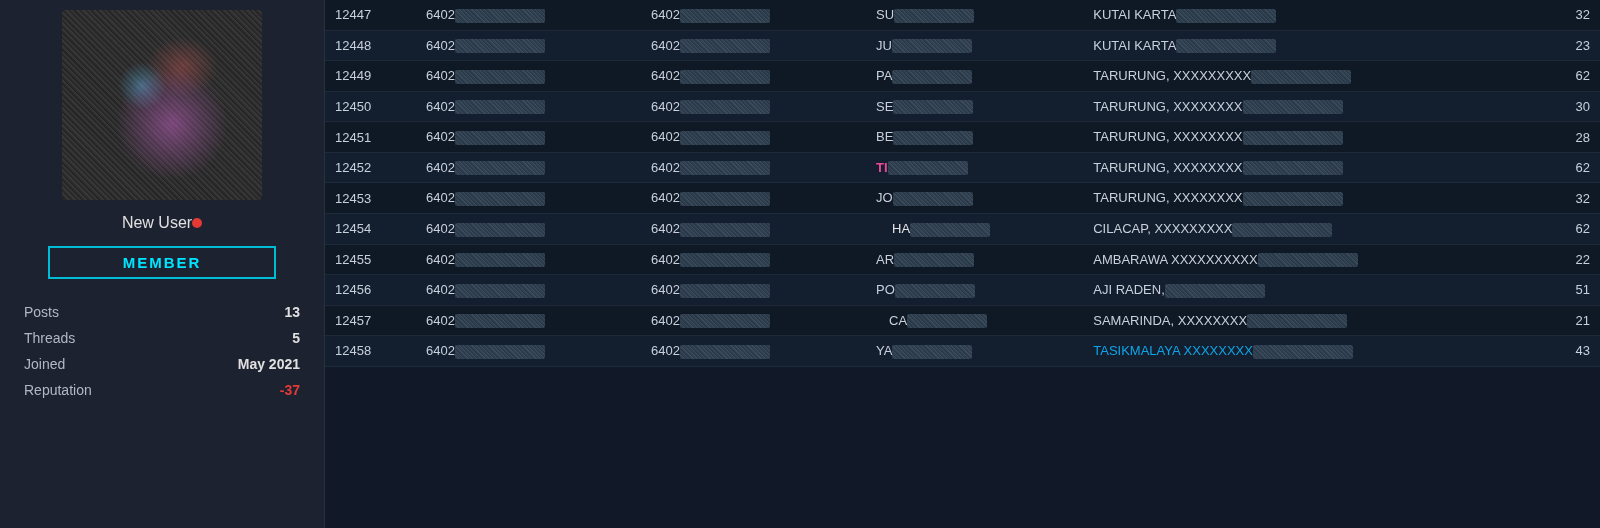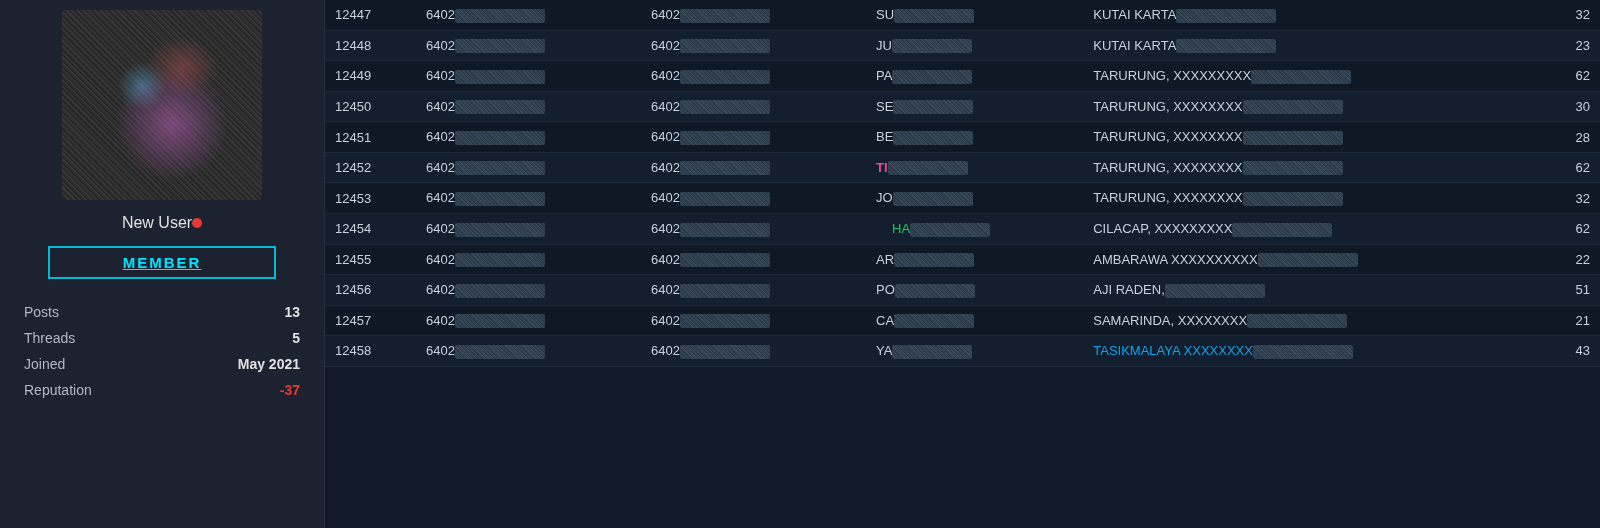--- a/index.html
+++ b/index.html
@@ -87,21 +87,20 @@
     .member-badge {
       border: 2px solid #00bcd4;
       color: #00e5ff;
       font-size: 15px;
       font-weight: 700;
       letter-spacing: 2px;
       padding: 6px 28px;
       margin-bottom: 20px;
       text-align: center;
       width: 80%;
-      text-decoration: underline;
     }
 
     .stats-table {
       width: 100%;
       border-collapse: collapse;
     }
 
     .stats-table tr td {
       padding: 5px 4px;
       font-size: 14px;
@@ -277,21 +276,21 @@
           <td><span style="color:#c8d0dc;">6402</span><span class="redacted-block" style="width:90px;"></span></td>
           <td><span style="color:#c8d0dc;">6402</span><span class="redacted-block" style="width:90px;"></span></td>
           <td><span style="color:#c8d0dc;">JO</span><span class="redacted-block" style="width:80px;"></span></td>
           <td><span style="color:#c8d0dc;">TARURUNG, XXXXXXXX</span><span class="redacted-block" style="width:100px;"></span></td>
           <td class="col-num">32</td>
         </tr>
         <tr>
           <td class="row-num">12454</td>
           <td><span style="color:#c8d0dc;">6402</span><span class="redacted-block" style="width:90px;"></span></td>
           <td><span style="color:#c8d0dc;">6402</span><span class="redacted-block" style="width:90px;"></span></td>
-          <td><span style="color:#22c55e;padding-left:16px;">HA</span><span class="redacted-block" style="width:80px;"></span></td>
+          <td><span style="color:#e5e5e5;padding-left:16px;">HA</span><span class="redacted-block" style="width:80px;"></span></td>
           <td><span style="color:#c8d0dc;">CILACAP, XXXXXXXXX</span><span class="redacted-block" style="width:100px;"></span></td>
           <td class="col-num">62</td>
         </tr>
         <tr>
           <td class="row-num">12455</td>
           <td><span style="color:#c8d0dc;">6402</span><span class="redacted-block" style="width:90px;"></span></td>
           <td><span style="color:#c8d0dc;">6402</span><span class="redacted-block" style="width:90px;"></span></td>
           <td><span style="color:#c8d0dc;">AR</span><span class="redacted-block" style="width:80px;"></span></td>
           <td><span style="color:#c8d0dc;">AMBARAWA XXXXXXXXXX</span><span class="redacted-block" style="width:100px;"></span></td>
           <td class="col-num">22</td>
@@ -301,21 +300,21 @@
           <td><span style="color:#c8d0dc;">6402</span><span class="redacted-block" style="width:90px;"></span></td>
           <td><span style="color:#c8d0dc;">6402</span><span class="redacted-block" style="width:90px;"></span></td>
           <td><span style="color:#c8d0dc;">PO</span><span class="redacted-block" style="width:80px;"></span></td>
           <td><span style="color:#c8d0dc;">AJI RADEN,</span><span class="redacted-block" style="width:100px;"></span></td>
           <td class="col-num">51</td>
         </tr>
         <tr>
           <td class="row-num">12457</td>
           <td><span style="color:#c8d0dc;">6402</span><span class="redacted-block" style="width:90px;"></span></td>
           <td><span style="color:#c8d0dc;">6402</span><span class="redacted-block" style="width:90px;"></span></td>
-          <td><span style="color:#c8d0dc;">CA</span><span class="redacted-block" style="width:80px;"></span></td>
+          <td><span style="color:#c8d0dc;margin-left:13px;">CA</span><span class="redacted-block" style="width:80px;"></span></td>
           <td><span style="color:#c8d0dc;">SAMARINDA, XXXXXXXX</span><span class="redacted-block" style="width:100px;"></span></td>
           <td class="col-num">21</td>
         </tr>
         <tr>
           <td class="row-num">12458</td>
           <td><span style="color:#c8d0dc;">6402</span><span class="redacted-block" style="width:90px;"></span></td>
           <td><span style="color:#c8d0dc;">6402</span><span class="redacted-block" style="width:90px;"></span></td>
           <td><span style="color:#c8d0dc;margin-top:26px;">YA</span><span class="redacted-block" style="width:80px;"></span></td>
           <td><span style="color:#0ea5e9;">TASIKMALAYA XXXXXXXX</span><span class="redacted-block" style="width:100px;"></span></td>
           <td class="col-num">43</td>

